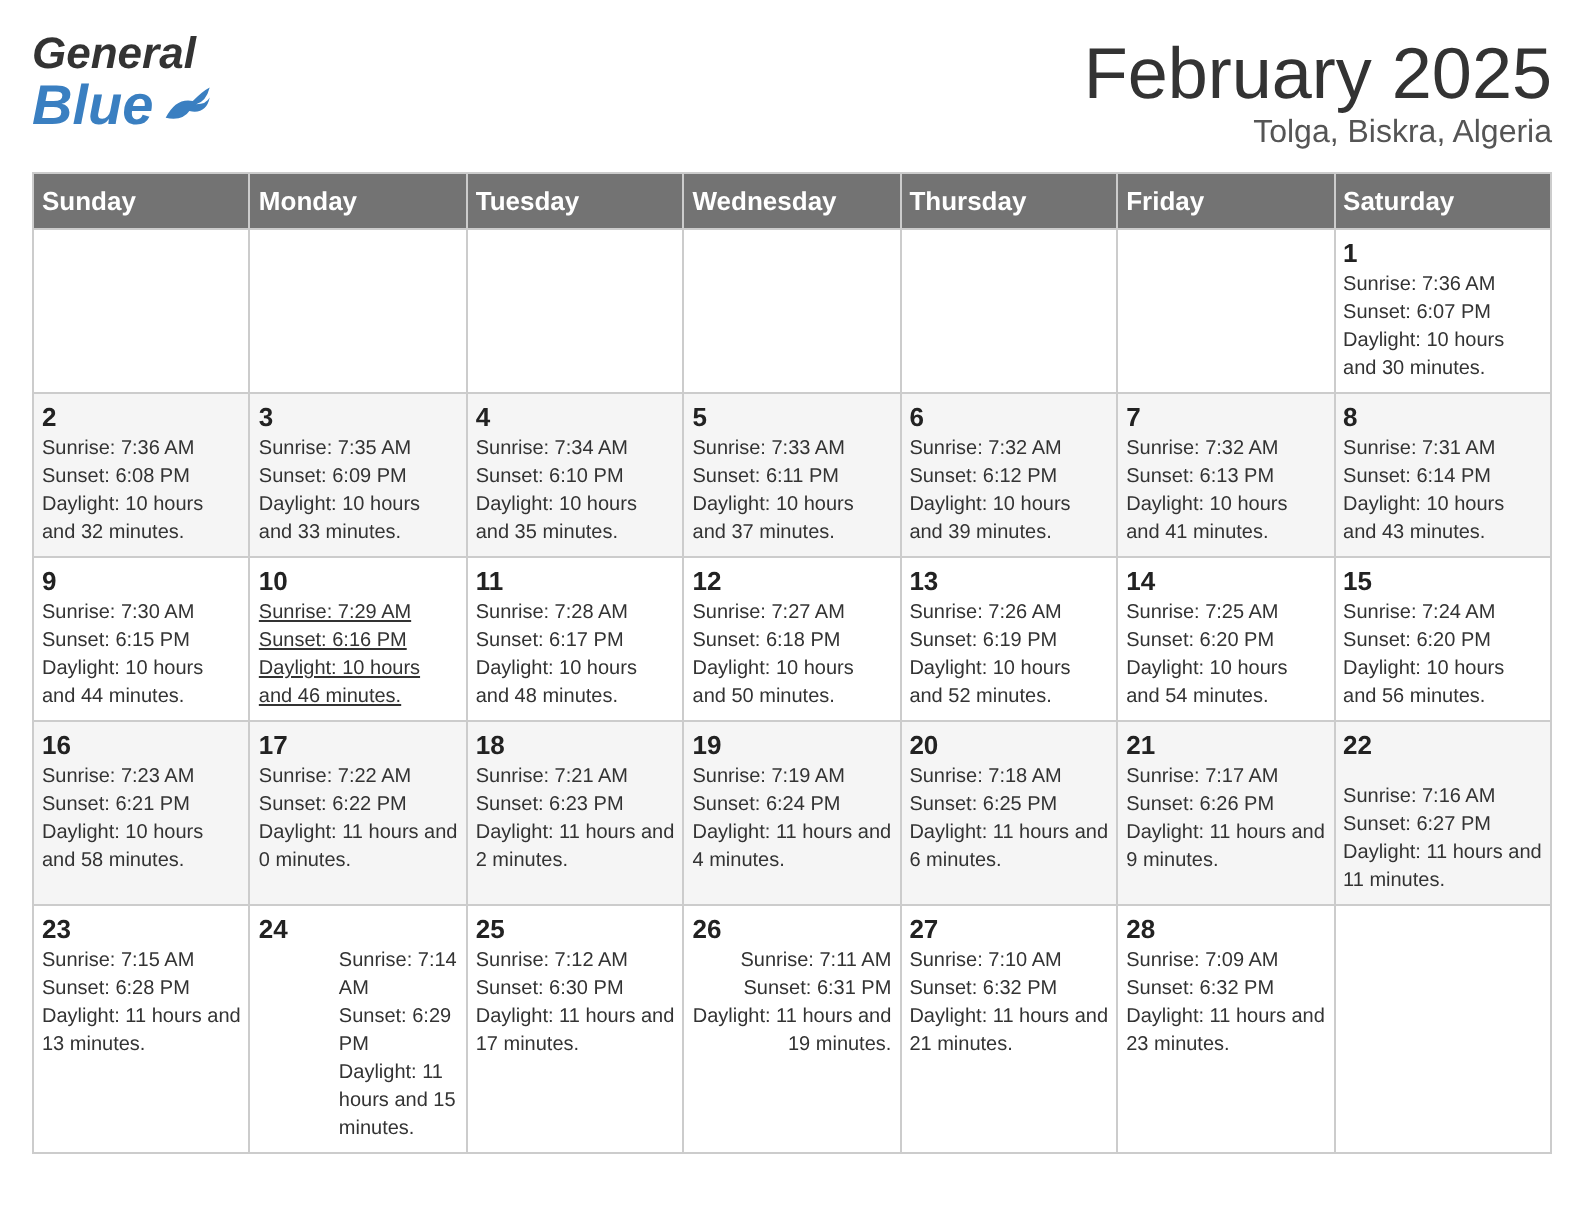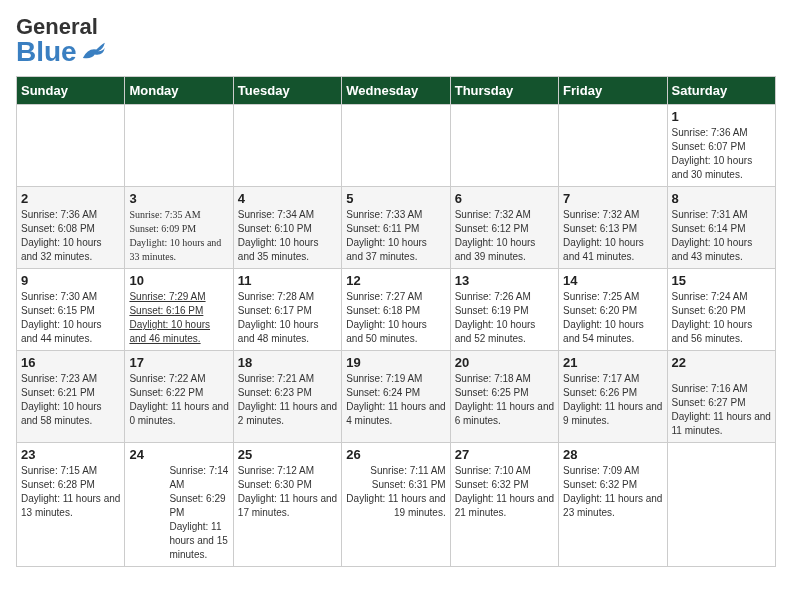--- a/index.html
+++ b/index.html
@@ -50,21 +50,21 @@
     }
     .location {
       font-size: 16px;
       color: #555;
     }
     .calendar {
       width: 100%;
       border-collapse: collapse;
     }
     .calendar th {
-      background-color: #14532d;
+      background-color: #737373;
       color: #fff;
       padding: 6px 4px;
       font-size: 13px;
       font-weight: bold;
       text-align: left;
       border: 1px solid #ccc;
     }
     .calendar td {
       border: 1px solid #ccc;
       vertical-align: top;
@@ -90,31 +90,35 @@
     }
     .empty-cell {
       background: #fff !important;
     }
   </style>
 </head>
 <body>
 
 <div class="header">
   <div class="logo">
-    <div style="display:flex; align-items:flex-start;">
+    <div style="display:flex; align-items:flex-start;font-style:italic;">
       <div>
         <span class="logo-general">General</span><br>
         <span class="logo-blue">
           <span>Blue</span>
           <svg class="logo-bird" viewBox="0 0 32 26" xmlns="http://www.w3.org/2000/svg">
             <path d="M4 20 Q10 8 20 10 Q26 4 30 2 Q28 10 22 12 Q28 12 30 8 Q28 18 18 16 Q14 22 4 20Z" fill="#3a7fc1"></path>
           </svg>
         </span>
       </div>
     </div>
+  </div>
+  <div class="title-block">
+    <div class="month-title">February 2025</div>
+    <div class="location">Tolga, Biskra, Algeria</div>
   </div>
 </div>
 
 <table class="calendar">
   <thead>
     <tr>
     <th>Sunday</th>
         <th>Monday</th>
         <th>Tuesday</th>
         <th>Wednesday</th>
@@ -140,21 +144,21 @@
       </tr>
       <tr>
         <td>
           <span class="day-num">2</span>
           <div class="day-info" style="white-space: pre-line;">Sunrise: 7:36 AM
 Sunset: 6:08 PM
 Daylight: 10 hours and 32 minutes.</div>
         </td>
         <td>
           <span class="day-num">3</span>
-          <div class="day-info" style="white-space: pre-line; font-family: Liberation Serif, serif;">Sunrise: 7:35 AM
+          <div class="day-info" style="white-space: pre-line;">Sunrise: 7:35 AM
 Sunset: 6:09 PM
 Daylight: 10 hours and 33 minutes.</div>
         </td>
         <td>
           <span class="day-num">4</span>
           <div class="day-info" style="white-space: pre-line;">Sunrise: 7:34 AM
 Sunset: 6:10 PM
 Daylight: 10 hours and 35 minutes.</div>
         </td>
         <td>

